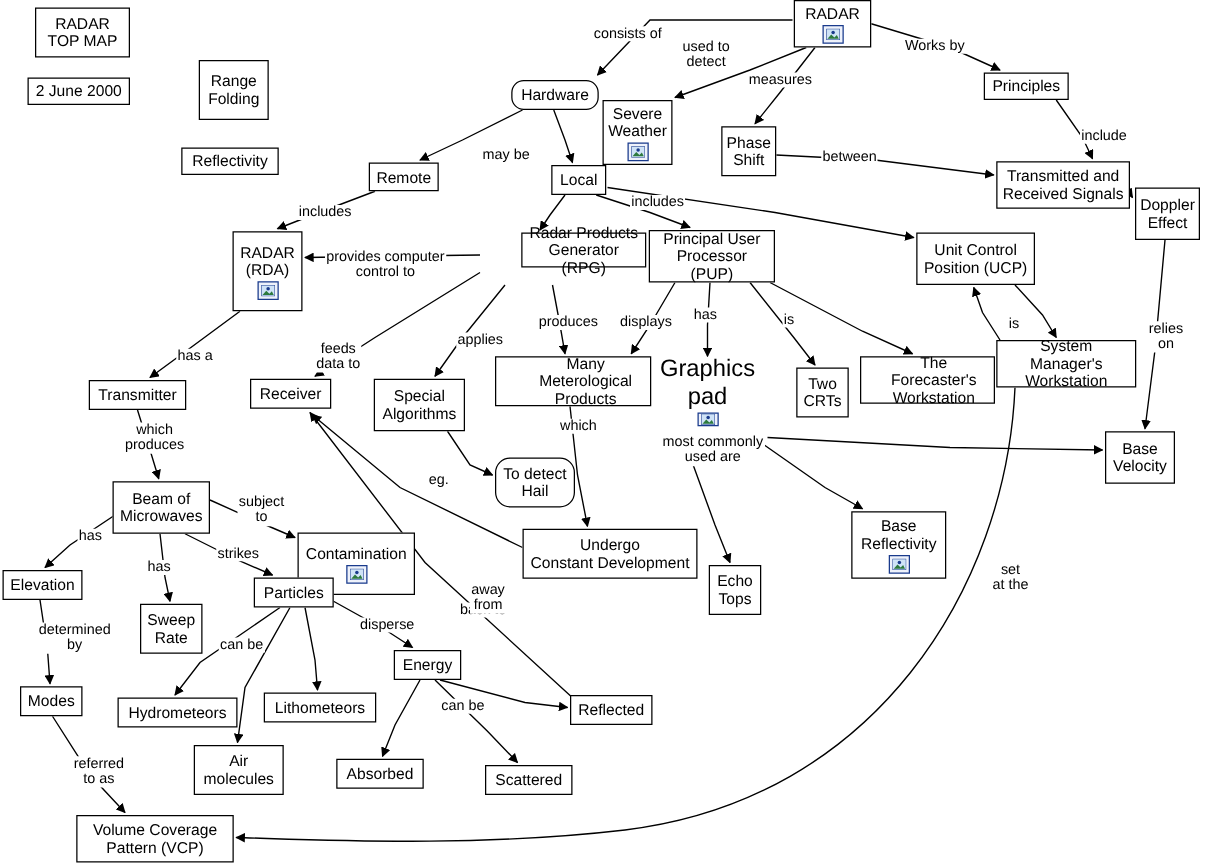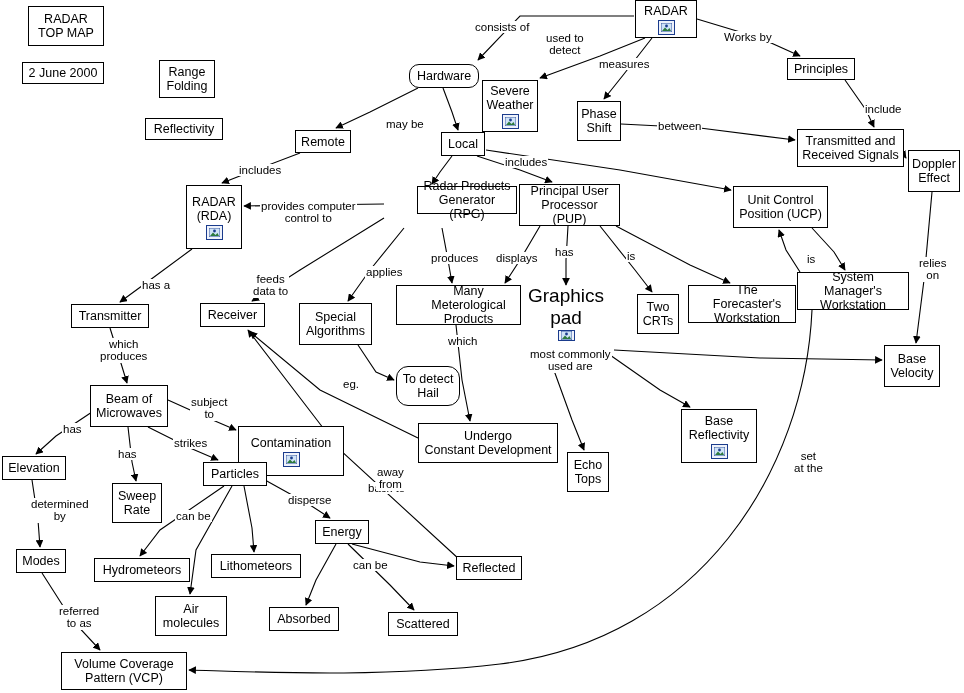--- a/index.html
+++ b/index.html
@@ -176,21 +176,21 @@
 
       <path d="M 42 573 L 72 620 L 100 650"></path>
 
       <path d="M 812 310 C 805 470 700 640 500 664 C 380 678 260 672 189 670"></path>
     </g>
   </svg>
 
   <div class="node" style="left:28px; top:6px; width:76px; height:40px;"><span class="node-label">RADAR
 TOP MAP</span></div>
   <div class="node" style="left:22px; top:62px; width:82px; height:22px;"><span class="node-label">2 June 2000</span></div>
-  <div class="node" style="left:159px; top:60px; width:56px; height:38px;"><span class="node-label">Range
+  <div class="node" style="left:159px; top:48px; width:56px; height:48px;"><span class="node-label">Range
 Folding</span></div>
   <div class="node" style="left:145px; top:118px; width:78px; height:22px;"><span class="node-label">Reflectivity</span></div>
 
   <div class="node" style="left:635px; top:0px; width:62px; height:38px;">
     <span class="node-label">RADAR</span>
     <span class="badge"><svg width="11" height="9" viewBox="0 0 11 9">
           <rect x="0" y="0" width="11" height="9" fill="#cfe3f7" stroke="#1a3b8c" stroke-width="0.8"></rect>
           <circle cx="5.5" cy="3" r="1.4" fill="#1a3b8c"></circle>
           <path d="M1 8 L4 4.5 L6.5 7 L8.5 5 L10 8 Z" fill="#2d7a3e"></path>
         </svg></span>
@@ -269,21 +269,21 @@
         </svg></span>
   </div>
 
   <div class="node" style="left:396px; top:366px; width:64px; height:40px;border-radius:12px;"><span class="node-label">To detect
 Hail</span></div>
   <div class="node" style="left:418px; top:423px; width:140px; height:40px;"><span class="node-label">Undergo
 Constant Development</span></div>
   <div class="node" style="left:567px; top:452px; width:42px; height:40px;"><span class="node-label">Echo
 Tops</span></div>
 
-  <div class="node" style="left:238px; top:426px; width:106px; height:50px;align-items:center;">
+  <div class="node" style="left:238px; top:426px; width:94px; height:50px;align-items:center;">
     <span class="node-label">Contamination</span>
     <span class="badge"><svg width="11" height="9" viewBox="0 0 11 9">
           <rect x="0" y="0" width="11" height="9" fill="#cfe3f7" stroke="#1a3b8c" stroke-width="0.8"></rect>
           <circle cx="5.5" cy="3" r="1.4" fill="#1a3b8c"></circle>
           <path d="M1 8 L4 4.5 L6.5 7 L8.5 5 L10 8 Z" fill="#2d7a3e"></path>
         </svg></span>
   </div>
 
   <div class="node" style="left:90px; top:385px; width:78px; height:42px;"><span class="node-label">Beam of
 Microwaves</span></div>

